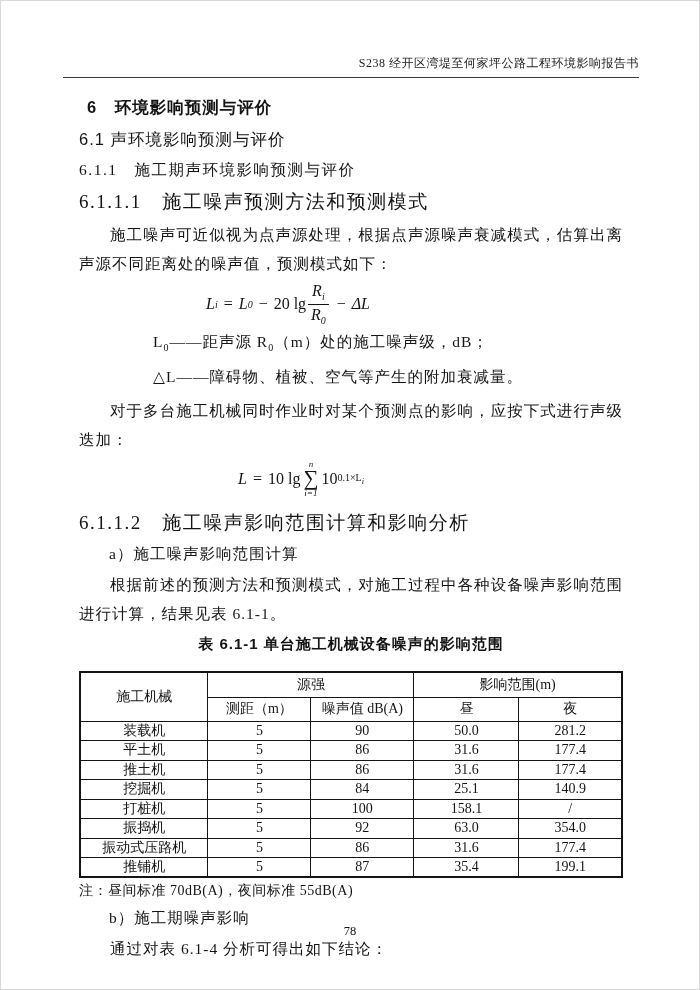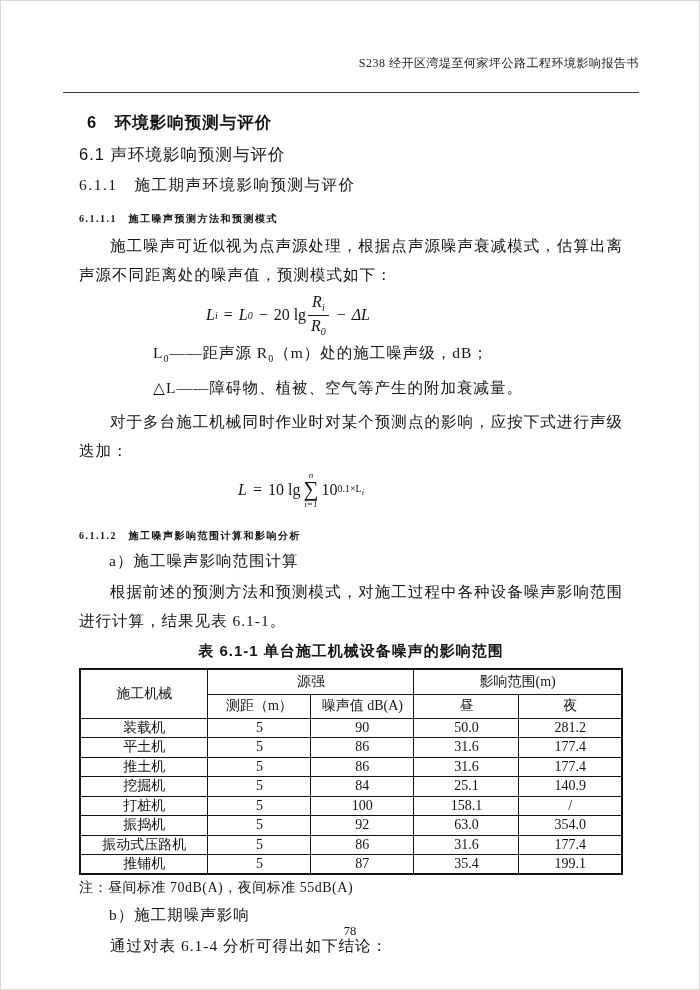--- a/index.html
+++ b/index.html
@@ -10,30 +10,30 @@
     position: relative;
     width: 700px; height: 990px;
     background: #ffffff;
     border: 1px solid #d8d8d8;
     padding: 54px 60px 0 62px;
     overflow: hidden;
   }
 
   
   .doc-header { text-align: right; font-size: 12px; letter-spacing: 0.5px;
-    padding-bottom: 20px; border-bottom: 1.5px solid #3a3a3a; color: #222; }
+    padding-bottom: 5px; border-bottom: 1.5px solid #3a3a3a; color: #222; }
 
   .content { margin-left: 16px; margin-right: 16px; }
 
   h1.h-level1 { font-family: "Liberation Sans", "DejaVu Sans", sans-serif;
     font-size: 16.5px; font-weight: bold; margin: 19px 0 0 8px; letter-spacing: 1px; }
   h2.h-level2 { font-family: "Liberation Sans", "DejaVu Sans", sans-serif;
     font-size: 16.5px; font-weight: normal; margin: 10px 0 0 0; letter-spacing: 1px; }
   h3.h-level3 { font-size: 15.5px; font-weight: normal; margin: 9px 0 0 0; letter-spacing: 1.5px; }
-  h4.h-level4 { font-size: 10px; font-weight: bold; margin: 16px 0 0 0; letter-spacing: 1.5px; }
+  h4.h-level4 { font-size: 19px; font-weight: normal; margin: 8px 0 0 0; letter-spacing: 1.5px; }
 
   p.body-text { font-size: 15.5px; line-height: 29px; text-align: justify;
     text-indent: 2em; margin-top: 5px; letter-spacing: 1px; }
   p.list-item { font-size: 15.5px; line-height: 22px; padding-left: 30px;
     margin-top: 7px; letter-spacing: 1px; }
 
   
   .formula { display: flex; align-items: center; font-size: 16px; }
   .formula .fvar { font-style: italic; }
   .formula .fop { margin: 0 6px; }
@@ -55,21 +55,21 @@
   
   .def-line { font-size: 15.5px; line-height: 28.5px; letter-spacing: 1px; }
   .def-line.first { padding-left: 30px; margin-top: 5px; }
   .def-line.cont { padding-left: 74px; }
   .def-line sub { font-size: 10px; }
 
   
   .table-caption { font-family: "Liberation Sans", "DejaVu Sans", sans-serif;
     font-weight: bold; font-size: 15px; text-align: center; margin-top: 7px;
     letter-spacing: 1px; }
-  table.noise-table { width: 100%; border-collapse: collapse; margin-top: 7px;
+  table.noise-table { width: 100%; border-collapse: collapse; margin-top: 17px;
     font-size: 14px; text-align: center; border: 2px solid #141414; }
   .noise-table th, .noise-table td { border: 1px solid #141414; font-weight: normal;
     padding: 0 2px; }
   .noise-table thead tr:first-child th { height: 25px; }
   .noise-table thead tr:last-child th { height: 24px; border-bottom: 1.5px solid #141414; }
   .noise-table tbody td { height: 19.5px; }
   .col-machine { width: 23.6%; }
   .col-dist { width: 19%; }
   .col-noise { width: 19%; }
   .col-day { width: 19.4%; }

